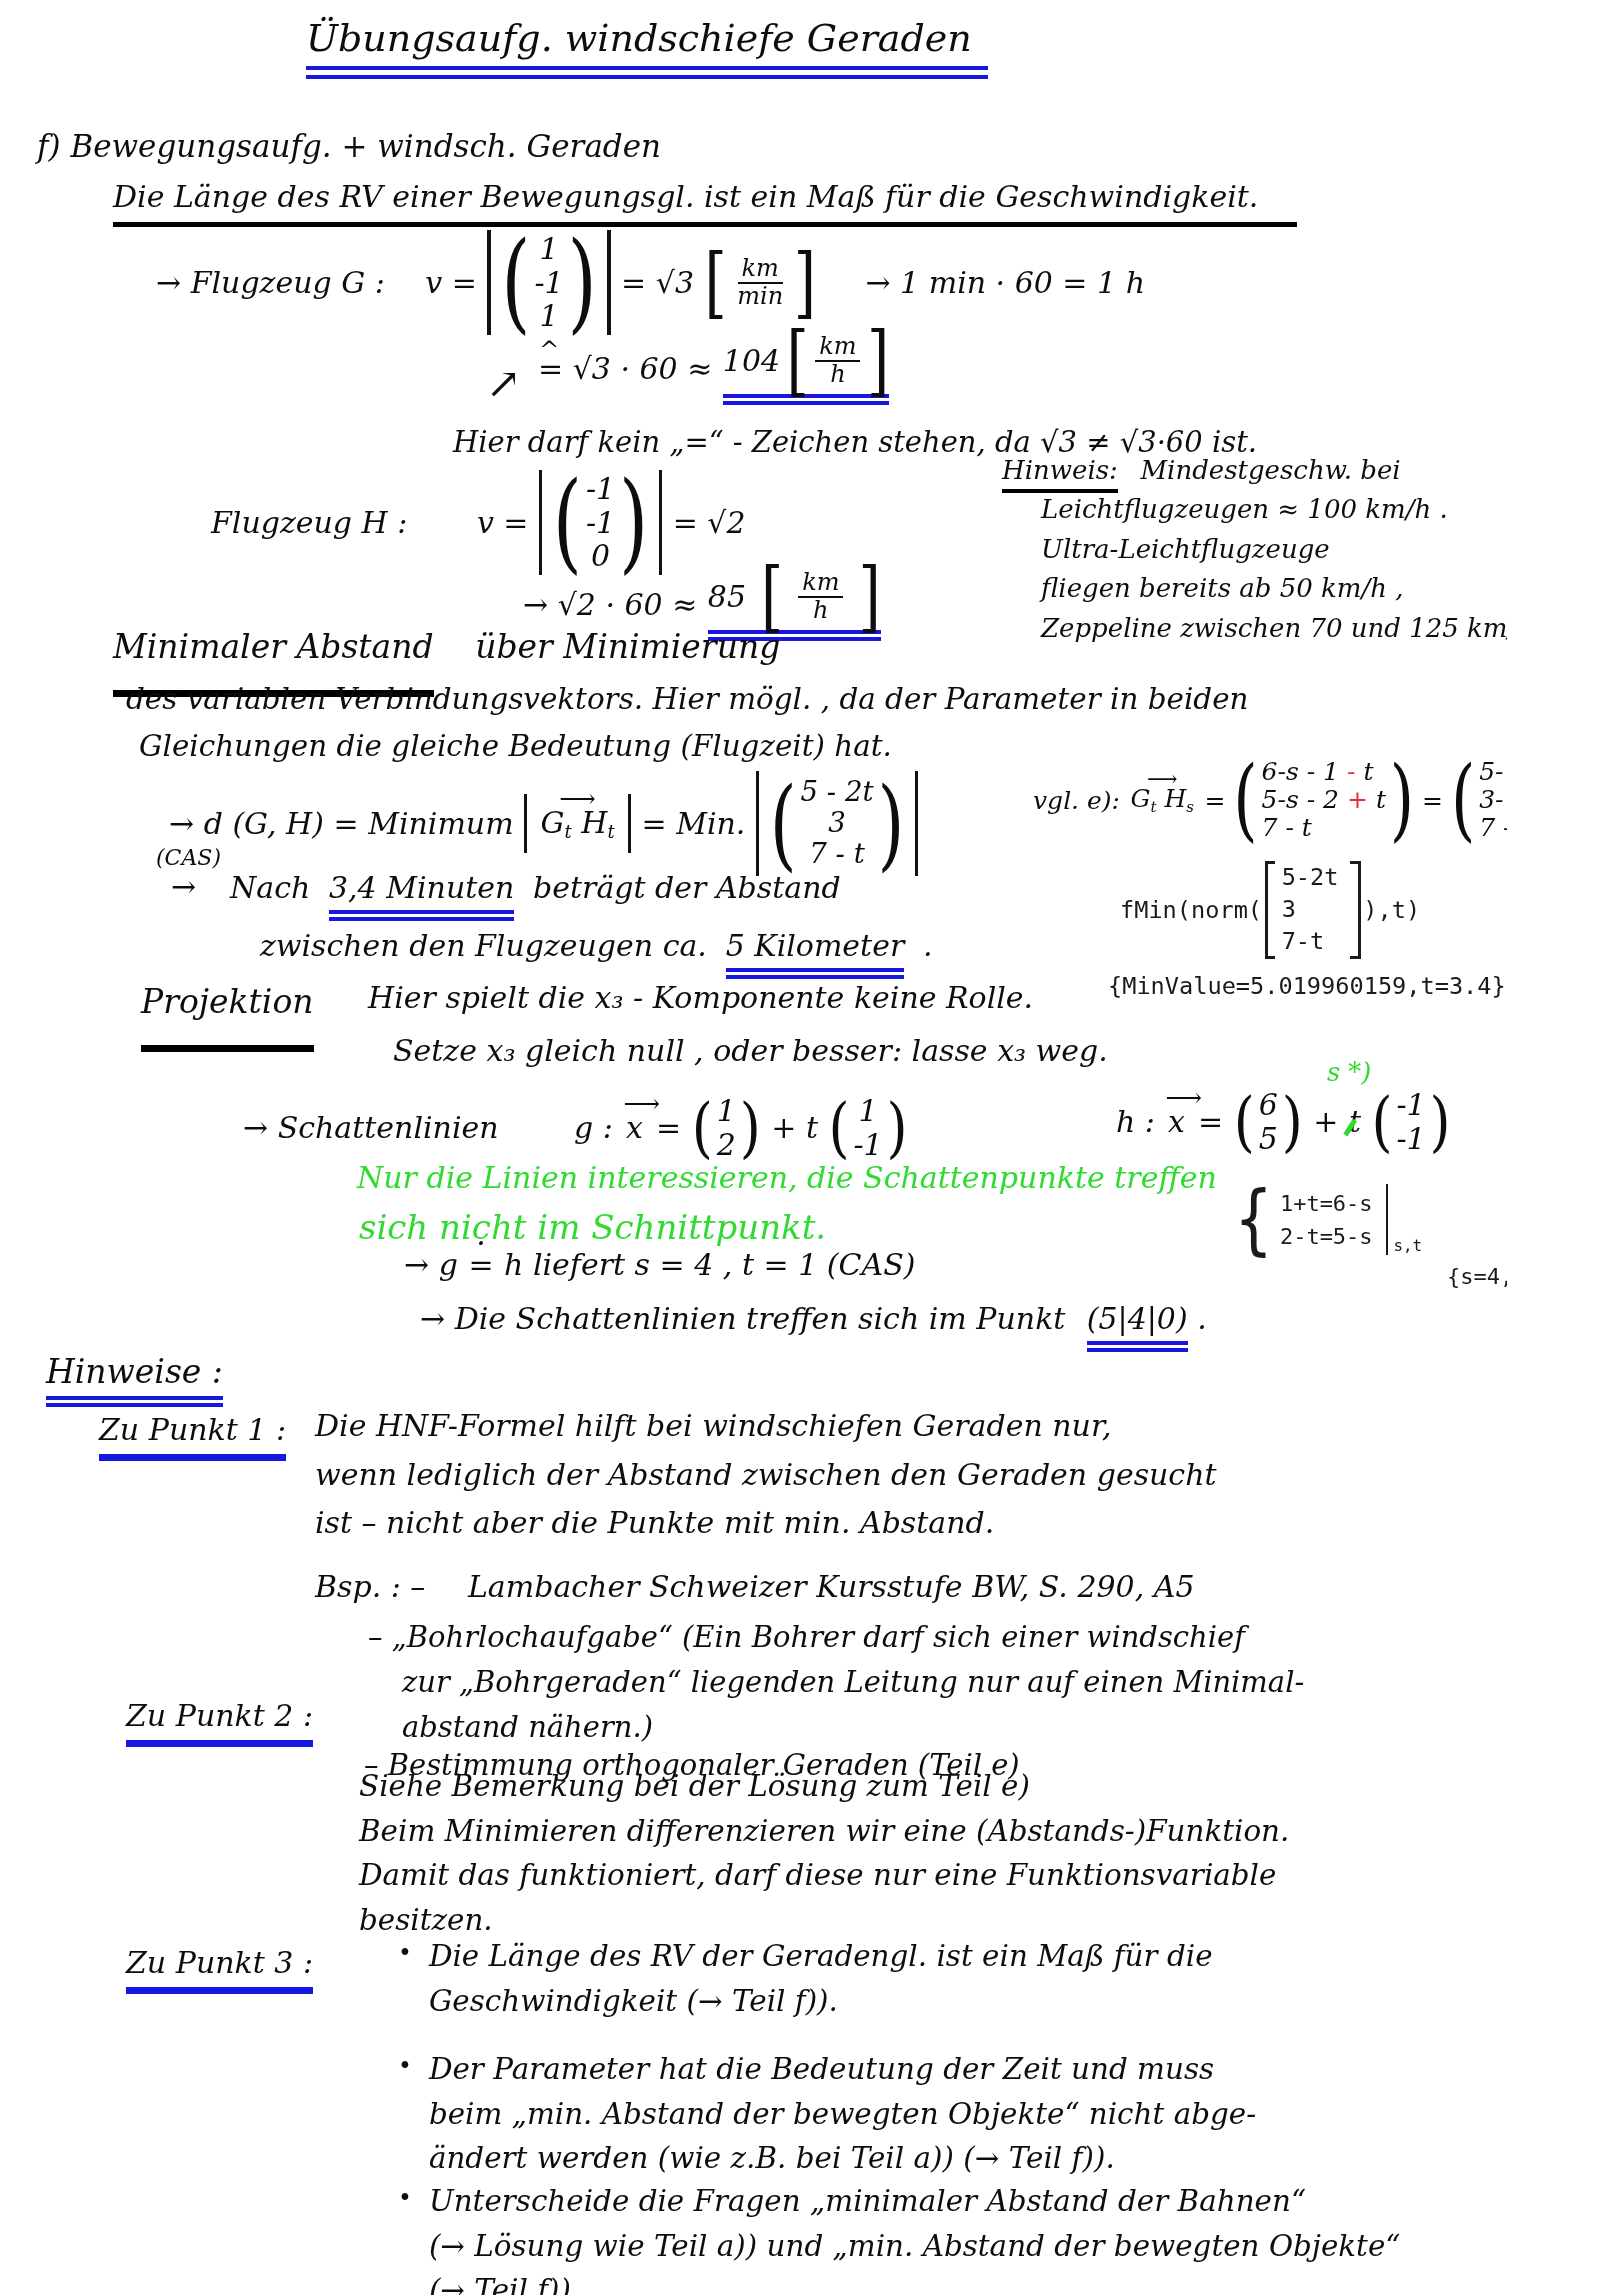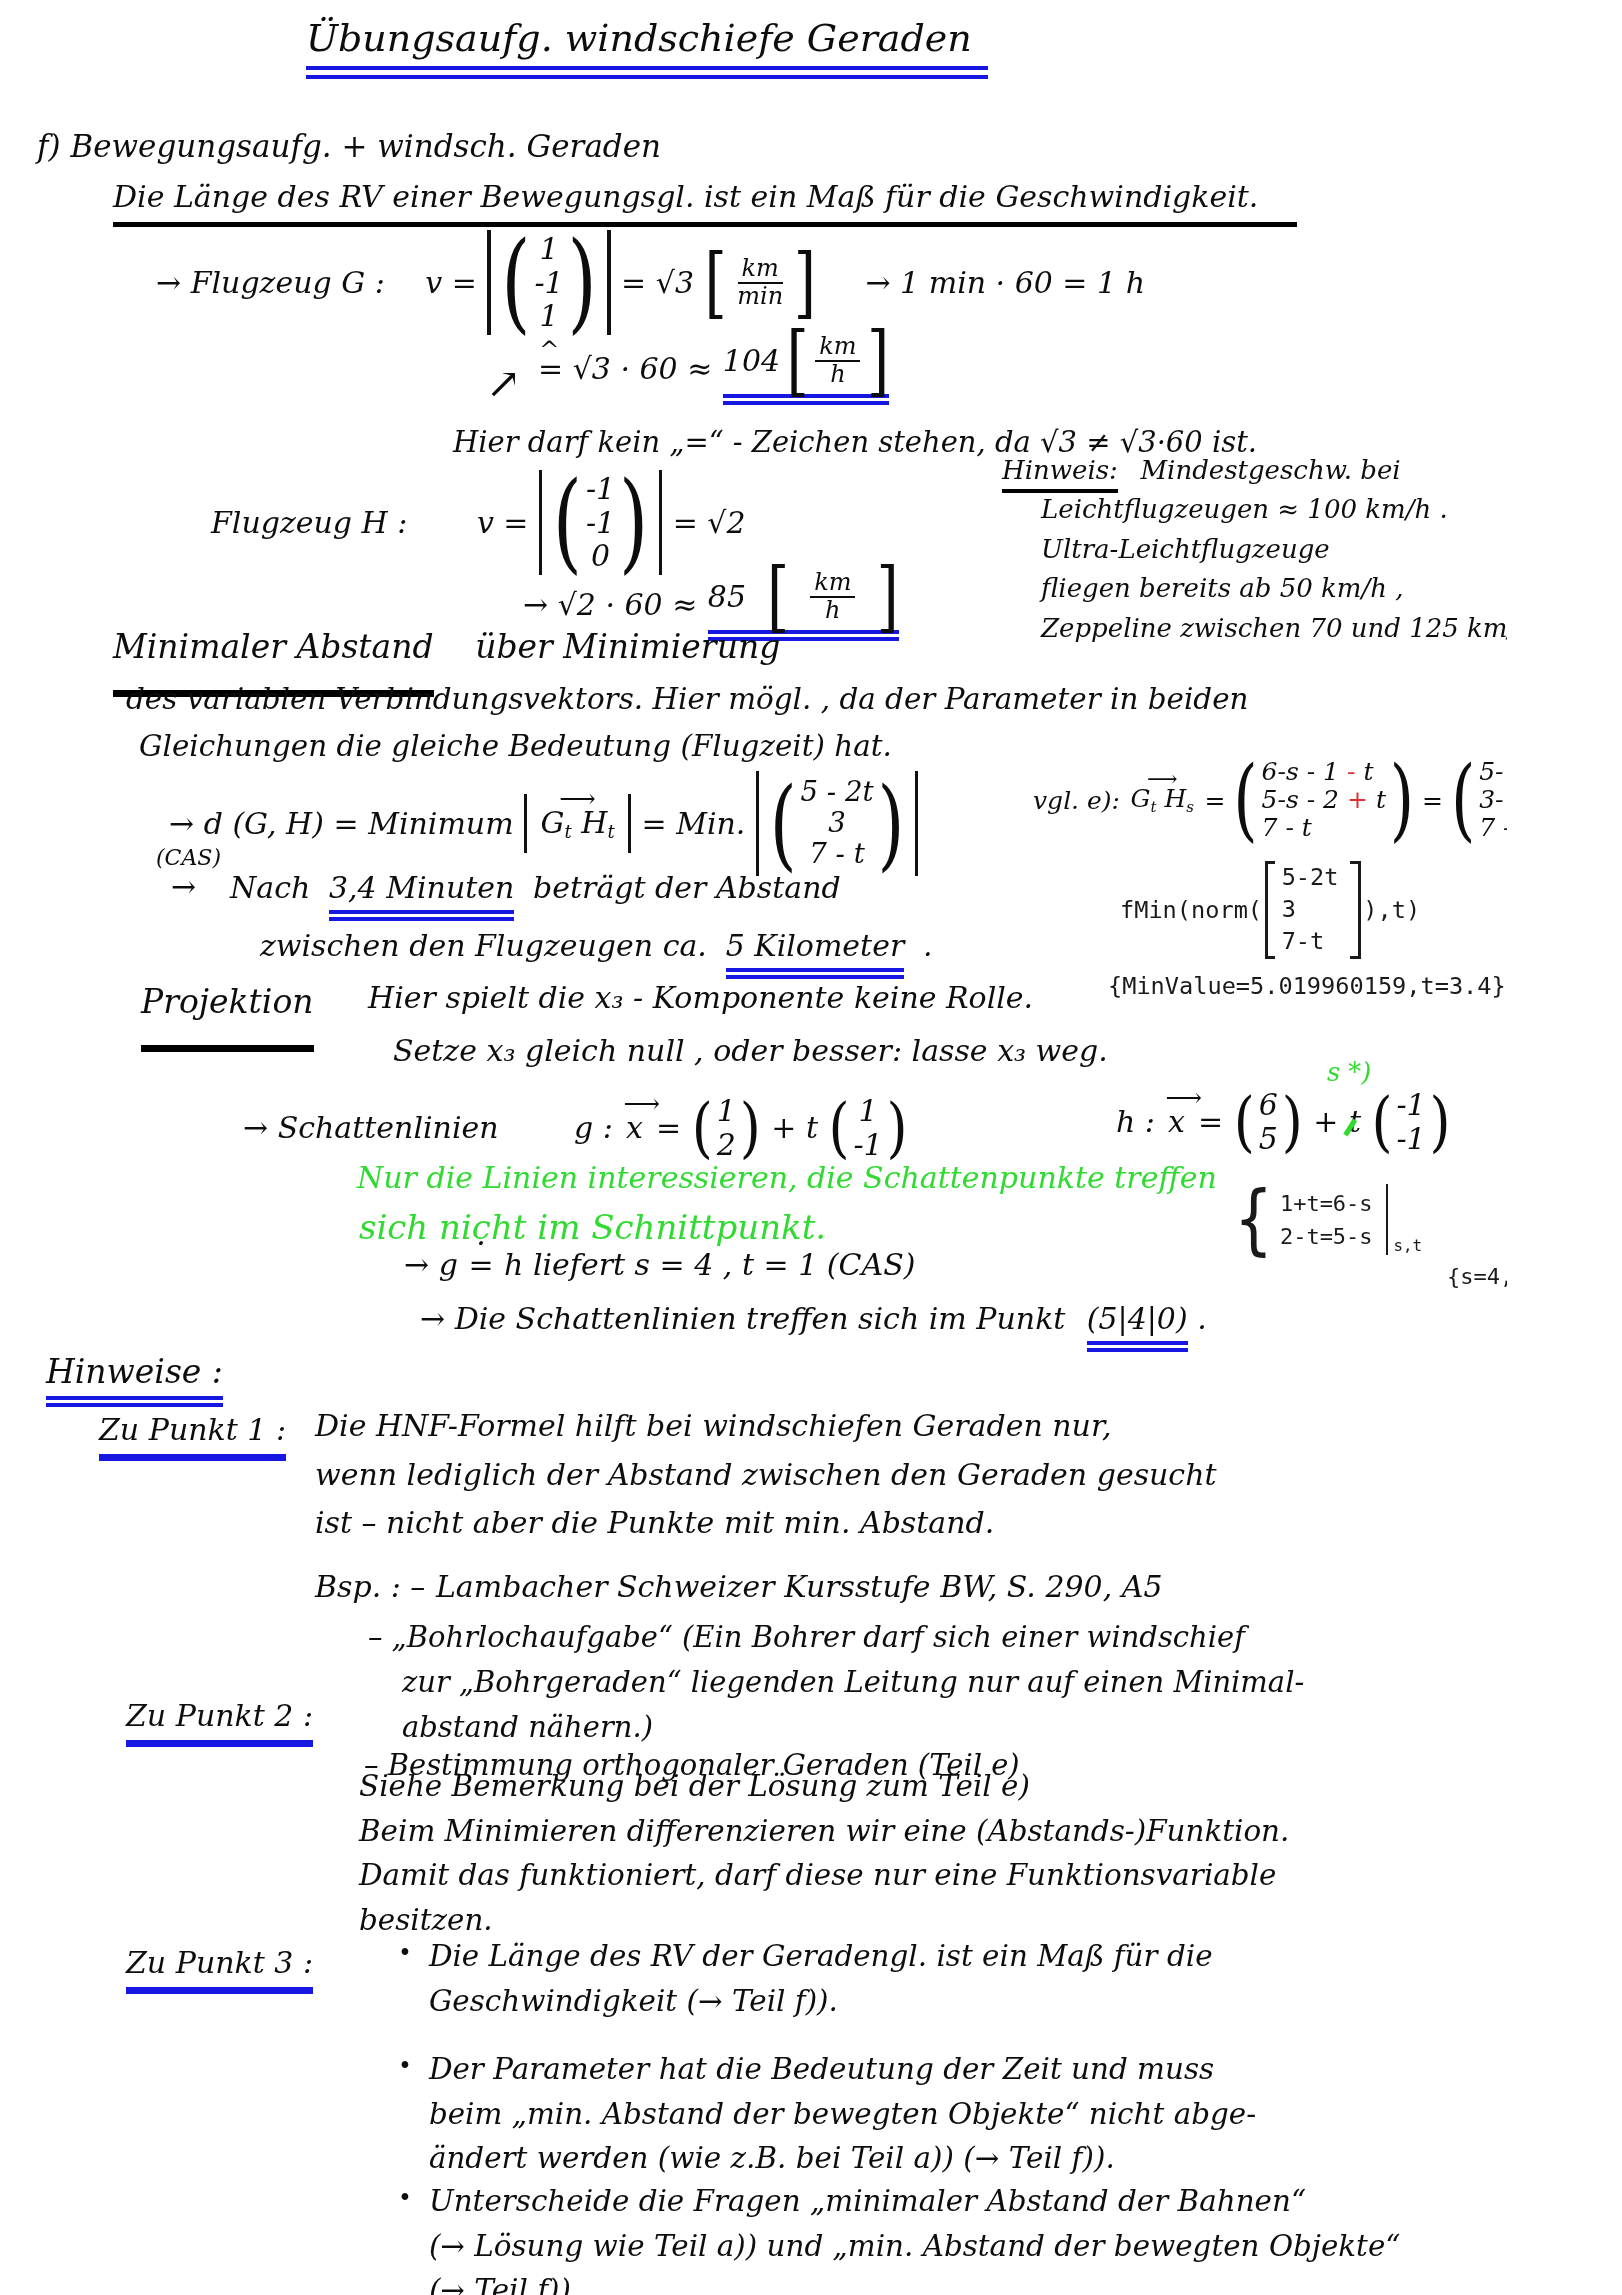--- a/index.html
+++ b/index.html
@@ -122,21 +122,21 @@
         <span>0</span>
       </span>
       <span class="p">)</span>
     </span>
     <span class="absbar h150"></span>
     <span>= √2</span>
   </div>
 
   <div class="line row" style="left:523px; top:568px; font-size:30px">
     <span>→ √2 · 60 ≈</span>
-    <span class="ul-blue2 row" style="gap:21px">
+    <span class="ul-blue2 row" style="gap:15px">
       <span>85</span>
       <span class="bb">[</span>
       <span class="frac">
         <span class="tp">km</span>
         <span>h</span>
       </span>
       <span class="bb">]</span>
     </span>
   </div>
 
@@ -339,21 +339,21 @@
     <span class="ul-blue1">Zu Punkt 1 :</span>
   </div>
   <div class="block lines-16" style="left:315px; top:1402px; font-size:30px; white-space:nowrap">
       <div>Die HNF-Formel hilft bei windschiefen Geraden nur,</div>
       <div>wenn lediglich der Abstand zwischen den Geraden gesucht</div>
       <div>ist – nicht aber die Punkte mit min. Abstand.</div>
     </div>
 
   <div class="line" style="left:315px; top:1569px; font-size:30px">
     <span>Bsp. : –</span>
-    <span style="margin-left:1px">Lambacher Schweizer Kursstufe BW, S. 290, A5</span>
+    <span style="margin-left:33px">Lambacher Schweizer Kursstufe BW, S. 290, A5</span>
   </div>
   <div class="block" style="left:368px; top:1615px; font-size:29px; line-height:1.55; white-space:nowrap">
     <div>– „Bohrlochaufgabe“ (Ein Bohrer darf sich einer windschief</div>
     <div style="margin-left:34px">zur „Bohrgeraden“ liegenden Leitung nur auf einen Minimal-</div>
     <div style="margin-left:34px">abstand nähern.)</div>
   </div>
   <div class="line" style="left:364px; top:1748px; font-size:29px">– Bestimmung orthogonaler Geraden (Teil e)</div>
 
   <div class="line" style="left:126px; top:1698px; font-size:30px">
     <span class="ul-blue1">Zu Punkt 2 :</span>

